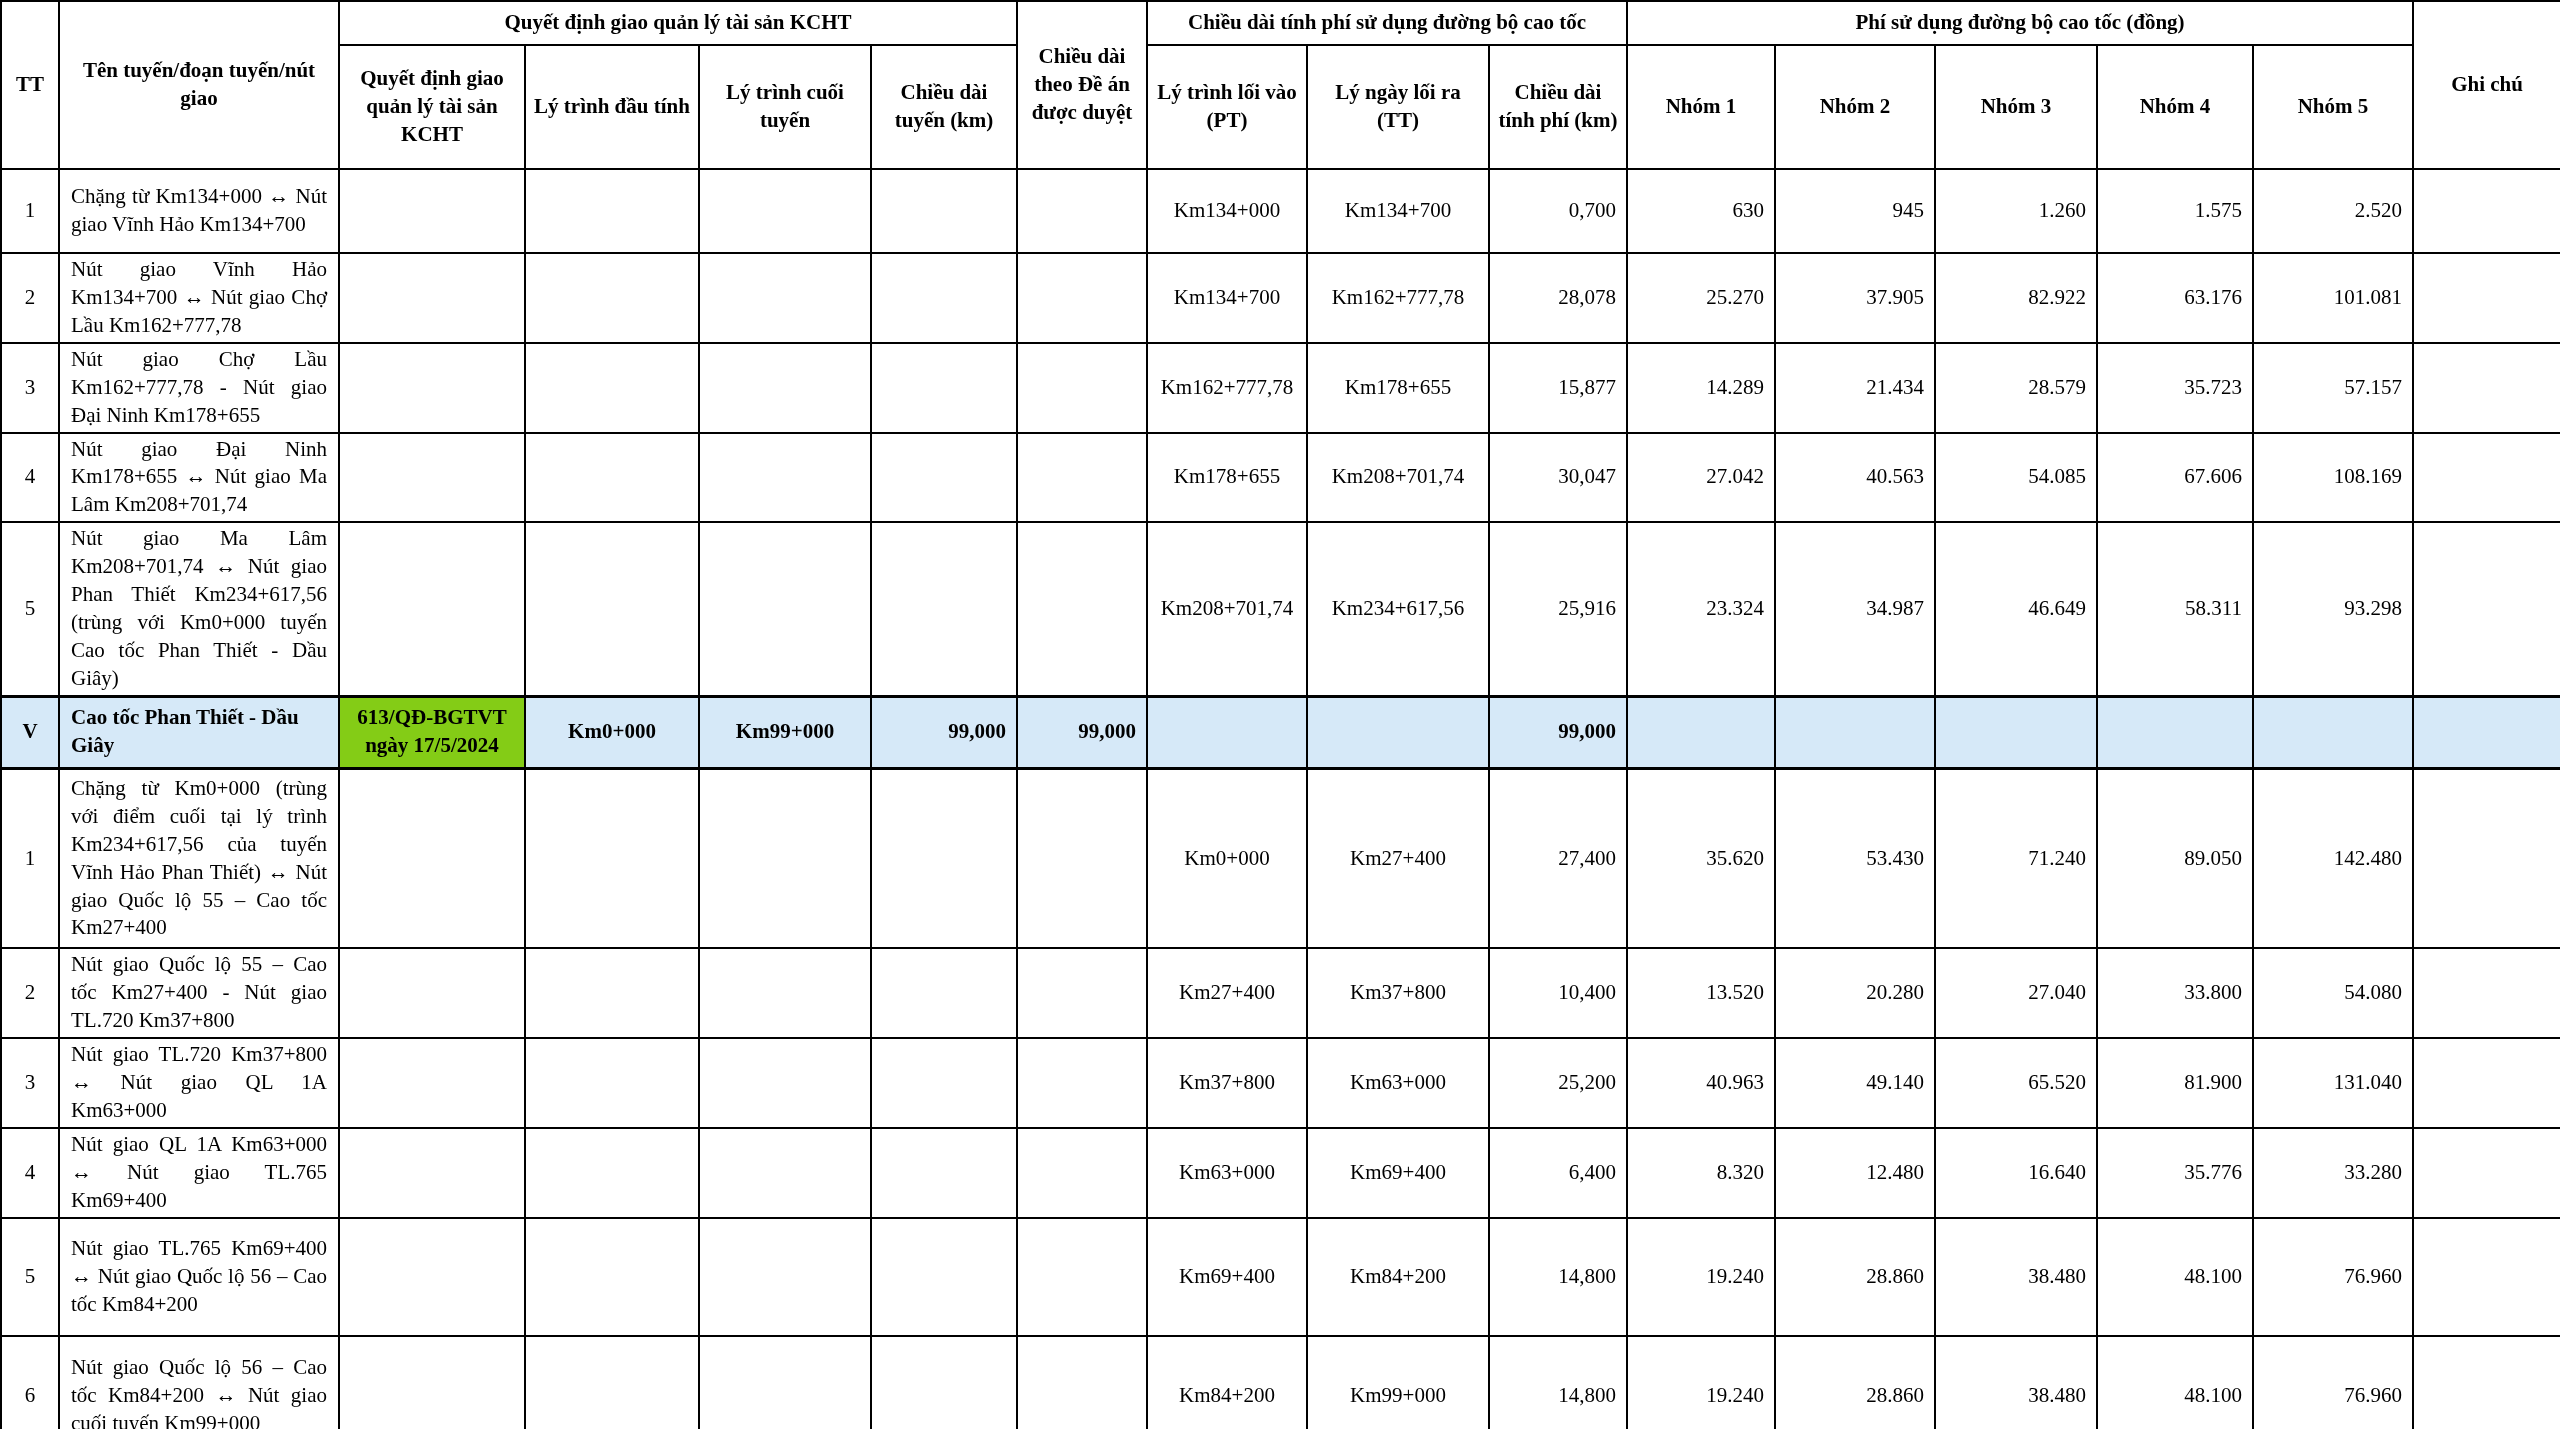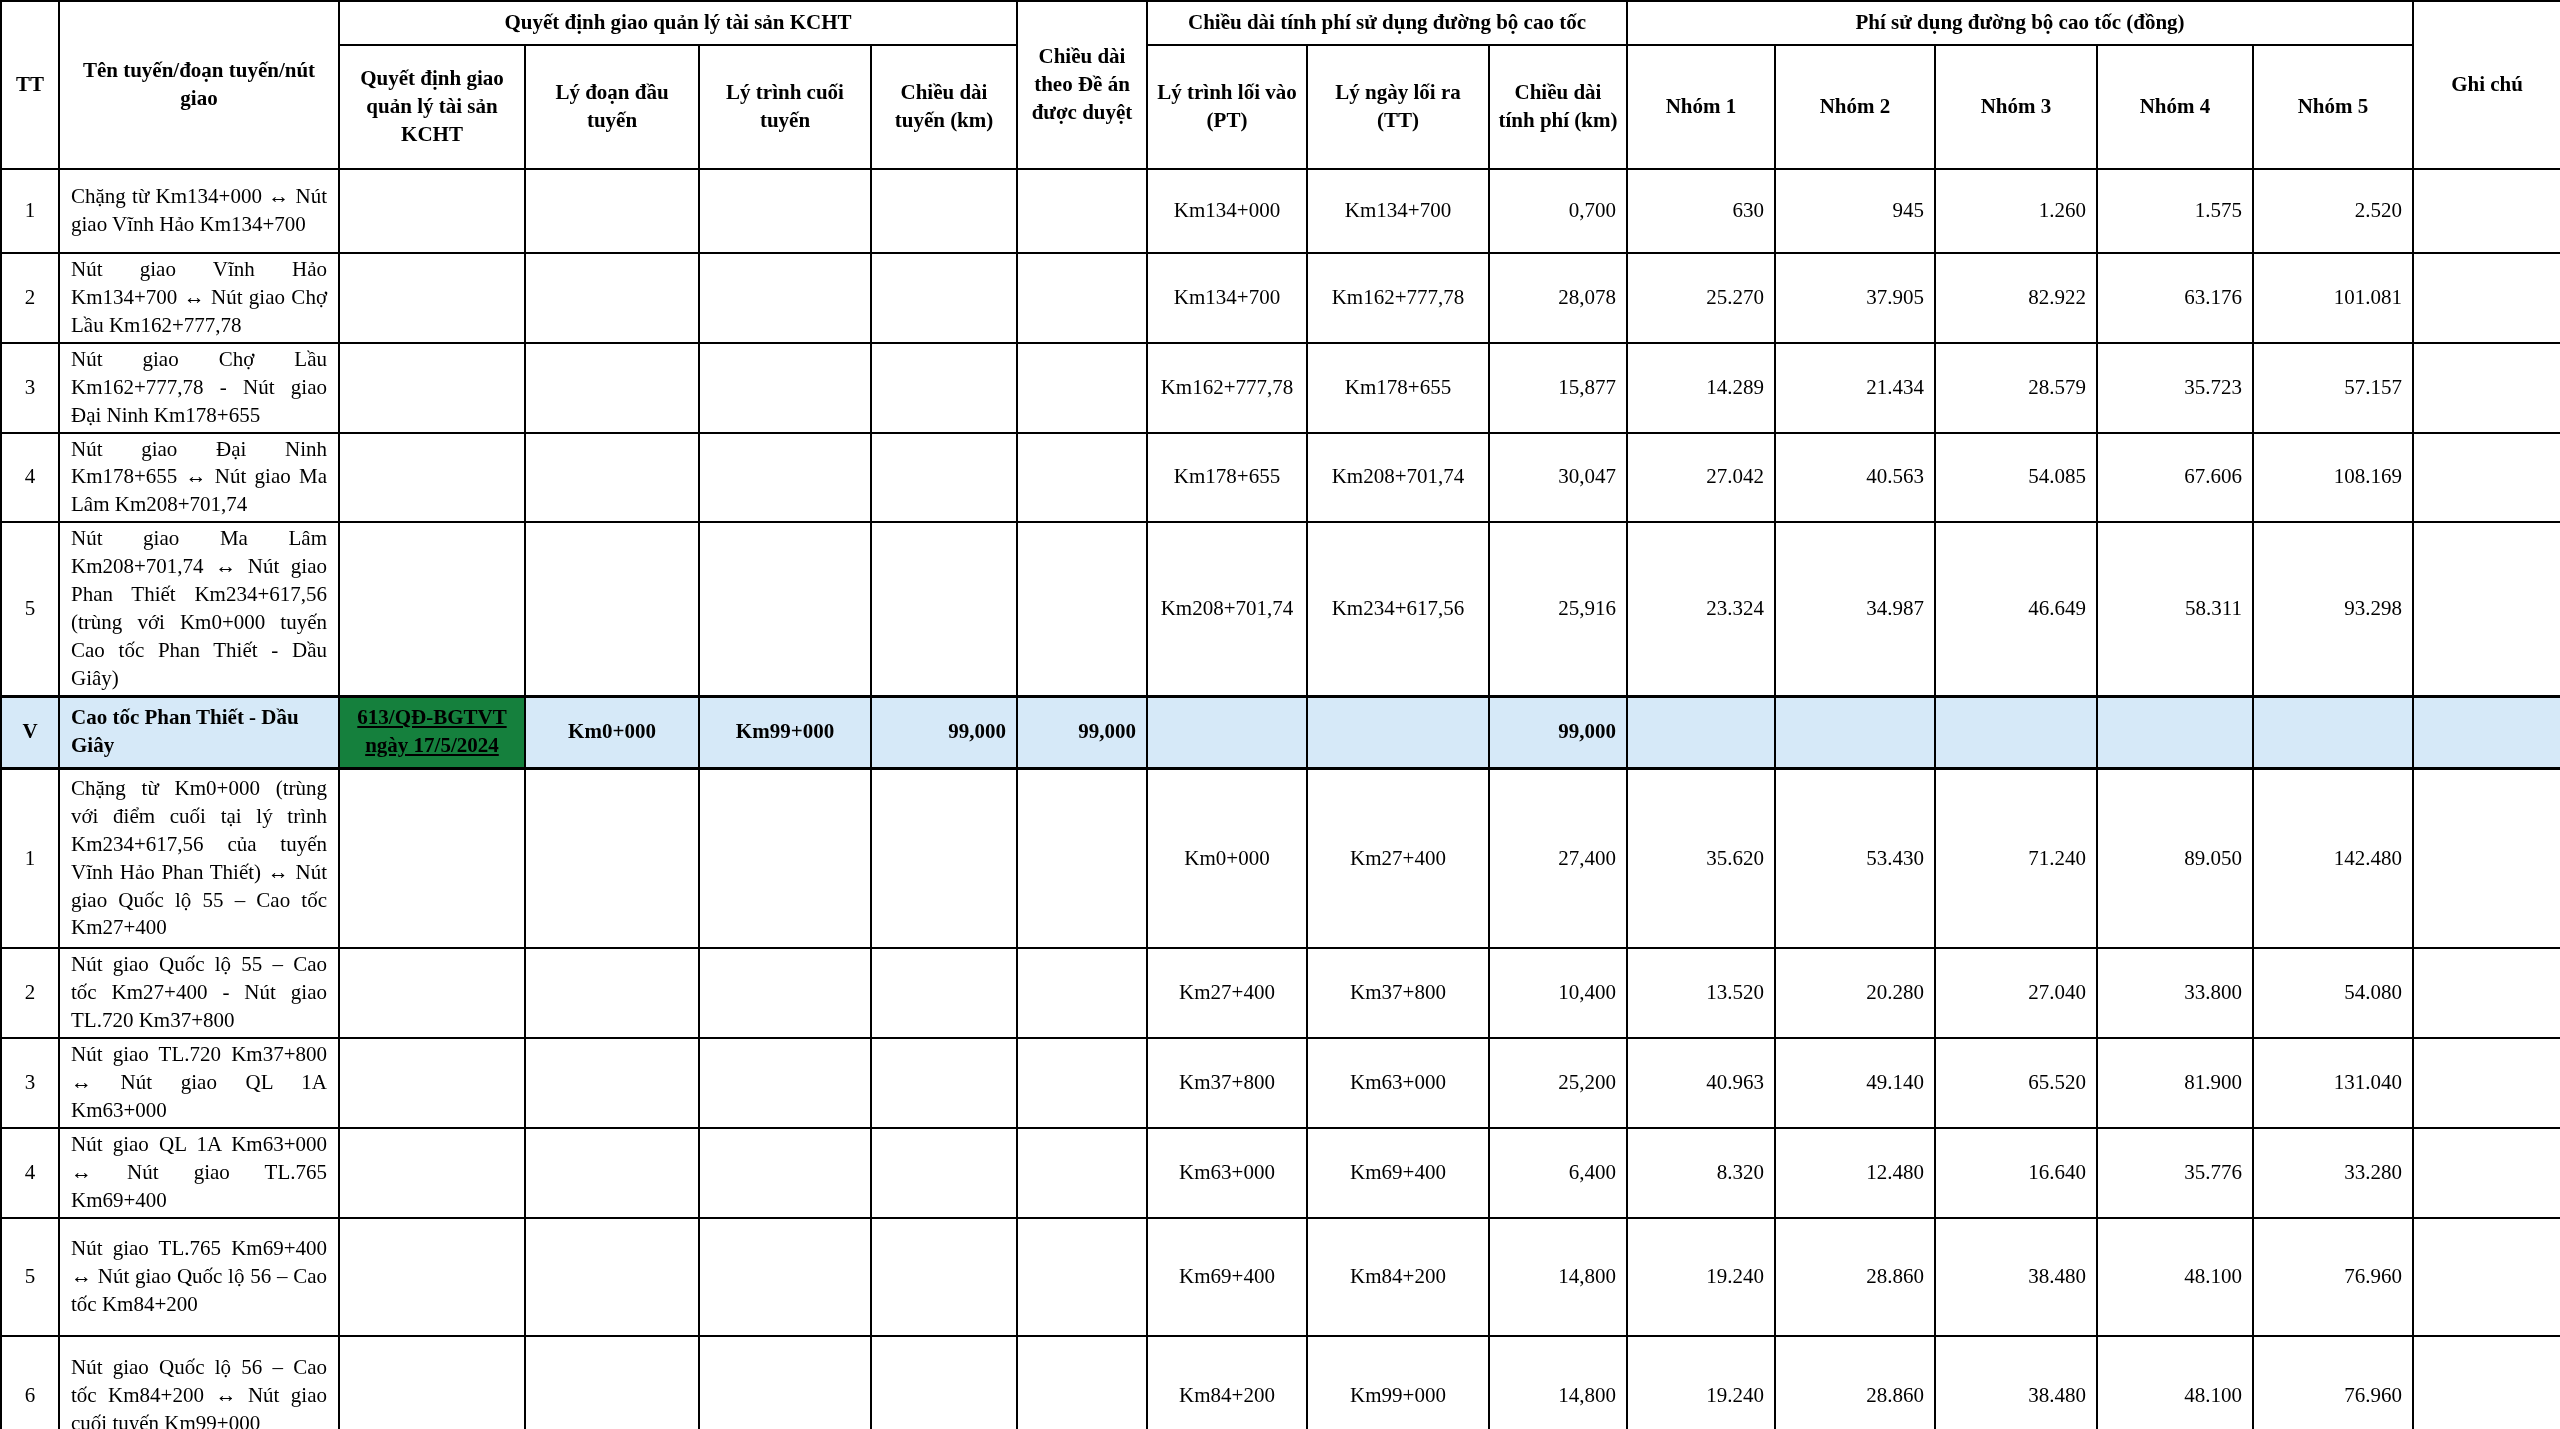--- a/index.html
+++ b/index.html
@@ -68,21 +68,21 @@
       <th rowspan="2">TT</th>
       <th rowspan="2">Tên tuyến/đoạn tuyến/nút giao</th>
       <th colspan="4">Quyết định giao quản lý tài sản KCHT</th>
       <th rowspan="2">Chiều dài theo Đề án được duyệt</th>
       <th colspan="3">Chiều dài tính phí sử dụng đường bộ cao tốc</th>
       <th colspan="5">Phí sử dụng đường bộ cao tốc (đồng)</th>
       <th rowspan="2">Ghi chú</th>
     </tr>
     <tr class="sub-row">
       <th>Quyết định giao quản lý tài sản KCHT</th>
-      <th>Lý đoạn đầu tuyến</th>
+      <th>Lý trình đầu tính</th>
       <th>Lý trình cuối tuyến</th>
       <th>Chiều dài tuyến (km)</th>
       <th>Lý trình lối vào (PT)</th>
       <th>Lý ngày lối ra (TT)</th>
       <th>Chiều dài tính phí (km)</th>
       <th>Nhóm 1</th>
       <th>Nhóm 2</th>
       <th>Nhóm 3</th>
       <th>Nhóm 4</th>
       <th>Nhóm 5</th>
@@ -175,21 +175,21 @@
         <td class="r">23.324</td>
         <td class="r">34.987</td>
         <td class="r">46.649</td>
         <td class="r">58.311</td>
         <td class="r">93.298</td>
         <td class="c"></td>
       </tr>
       <tr class="section-row" style="height: 72px;">
         <td class="c" style="background: rgb(214, 233, 248);">V</td>
         <td class="j" style="background: rgb(214, 233, 248);">Cao tốc Phan Thiết - Dầu Giây</td>
-        <td class="c" style="background: #15803d; text-decoration: underline;">613/QĐ-BGTVT ngày 17/5/2024</td>
+        <td class="c" style="background: #84cc16;">613/QĐ-BGTVT ngày 17/5/2024</td>
         <td class="c" style="background: rgb(214, 233, 248);">Km0+000</td>
         <td class="c" style="background: rgb(214, 233, 248);">Km99+000</td>
         <td class="r" style="background: rgb(214, 233, 248);">99,000</td>
         <td class="r" style="background: rgb(214, 233, 248);">99,000</td>
         <td class="c" style="background: rgb(214, 233, 248);"></td>
         <td class="c" style="background: rgb(214, 233, 248);"></td>
         <td class="r" style="background: rgb(214, 233, 248);">99,000</td>
         <td class="r" style="background: rgb(214, 233, 248);"></td>
         <td class="r" style="background: rgb(214, 233, 248);"></td>
         <td class="r" style="background: rgb(214, 233, 248);"></td>

